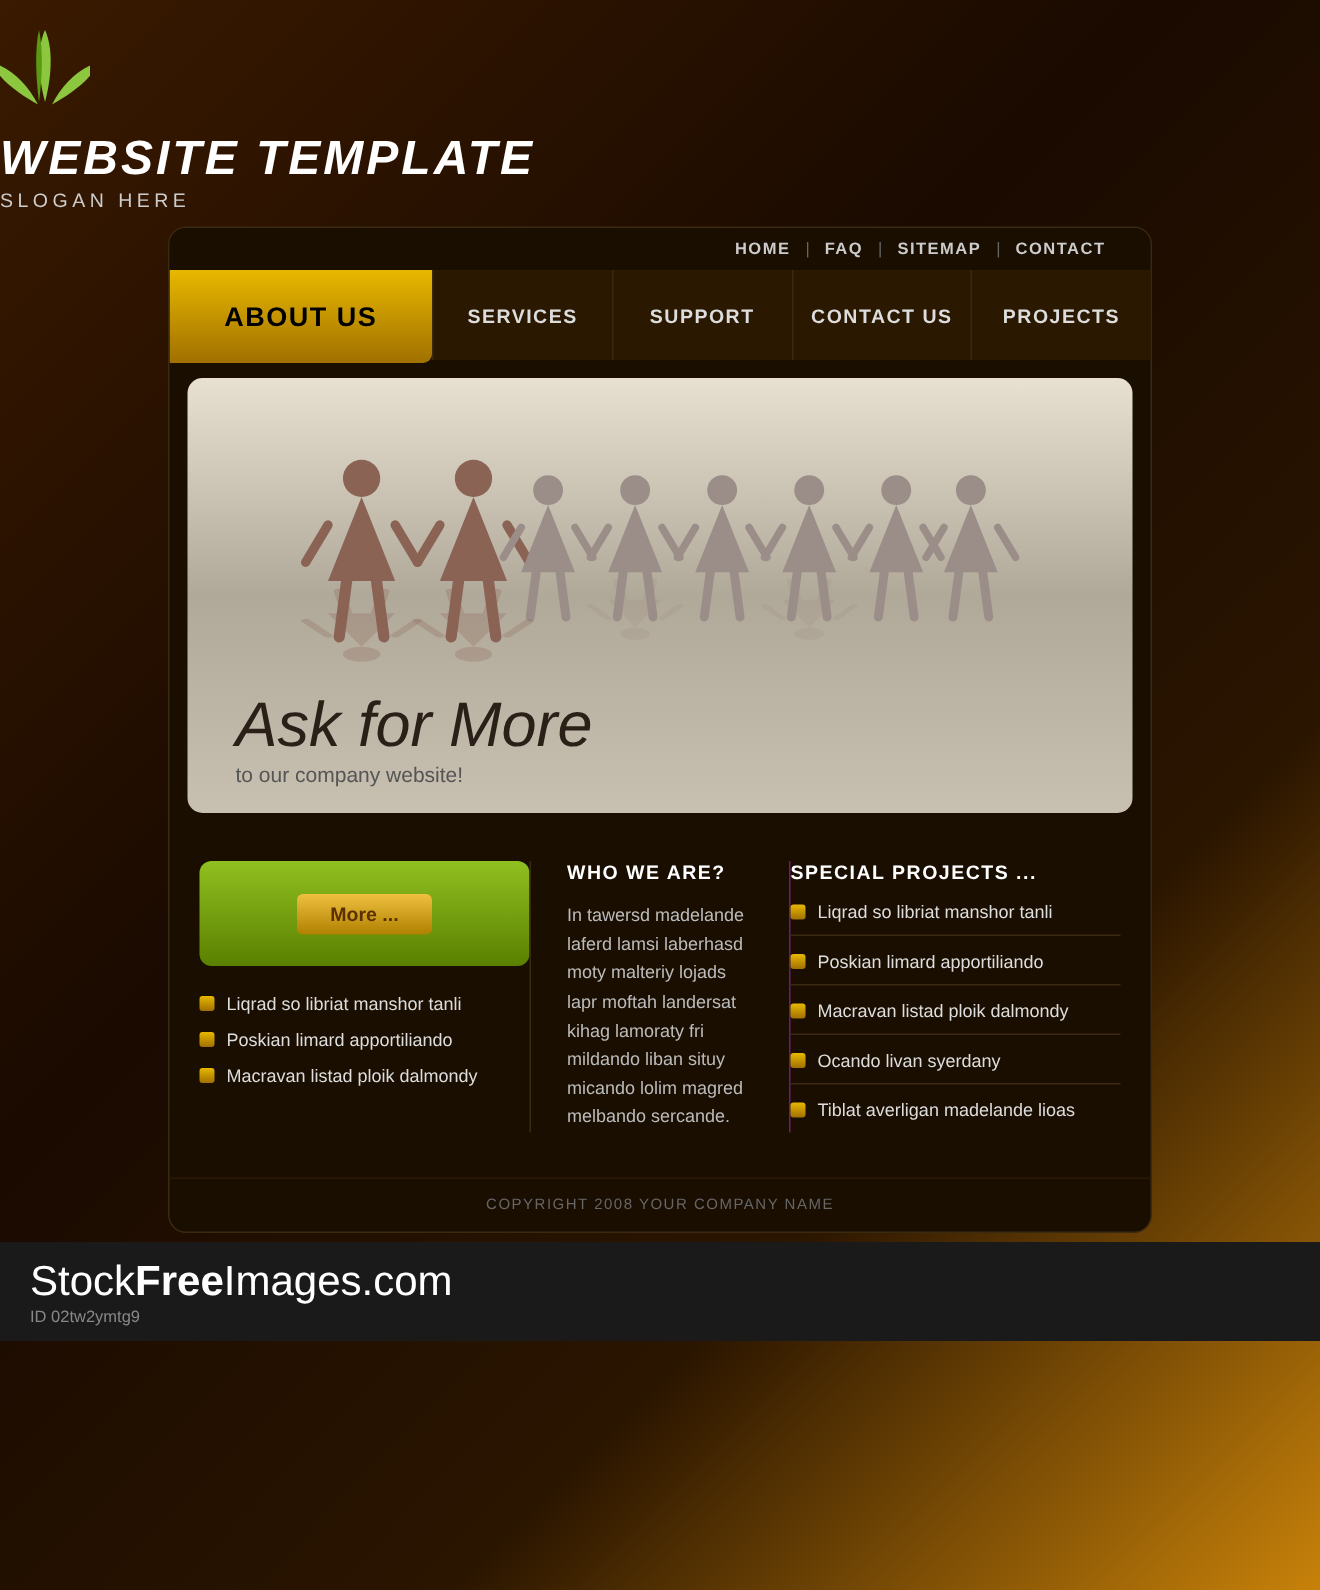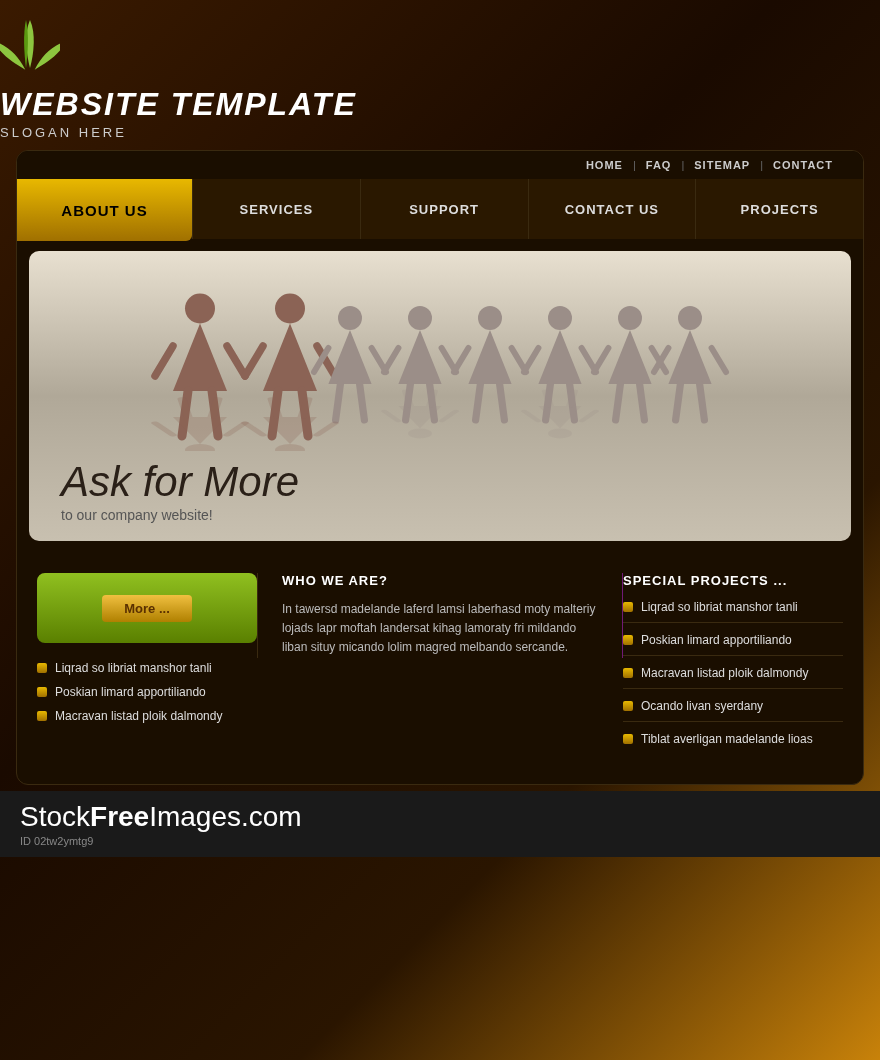--- a/index.html
+++ b/index.html
@@ -31,21 +31,21 @@
     }
     .site-slogan {
       color: #ccc;
       font-size: 13px;
       letter-spacing: 3px;
       margin-top: 2px;
     }
 
     
     .main-container {
-      width: 848px;
+      width: 656px;
       margin: 0 auto;
       background: #1a0e00;
       border-radius: 12px;
       overflow: hidden;
       border: 1px solid #3a2a10;
     }
 
     
     .top-nav {
       display: flex;
@@ -71,21 +71,21 @@
     
     .main-nav {
       display: flex;
       align-items: stretch;
       background: #2a1800;
       min-height: 60px;
     }
     .nav-about {
       background: linear-gradient(to bottom, #e8b800, #a07000);
       color: #000;
-      font-size: 15px;
+      font-size: 18px;
       font-weight: 900;
       letter-spacing: 1px;
       display: flex;
       align-items: center;
       justify-content: center;
       width: 175px;
       min-width: 175px;
       cursor: pointer;
       padding: 18px 10px;
       text-transform: uppercase;
@@ -416,20 +416,23 @@
         <span>Ocando livan syerdany</span>
       </div>
       <div class="right-list-item">
         <div class="list-bullet"></div>
         <span>Tiblat averligan madelande lioas</span>
       </div>
     </div>
 
   </div>
 
+  <div class="footer">
+    <span>COPYRIGHT 2008 YOUR COMPANY NAME</span>
+  </div>
 
 </div>
 
 <div class="watermark-bar">
   <div class="watermark-text">
     <span>Stock</span><strong>Free</strong><span>Images.com</span>
   </div>
   <div class="watermark-id">ID 02tw2ymtg9</div>
 </div>
 

